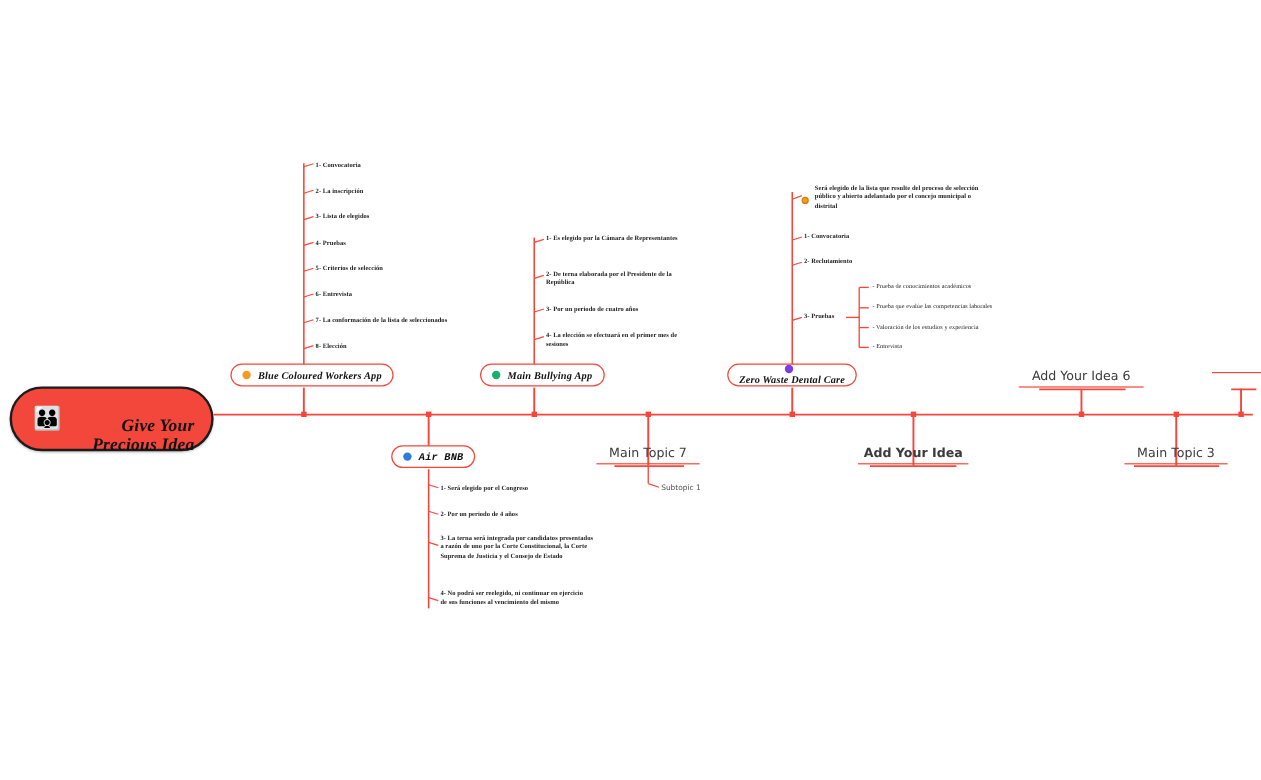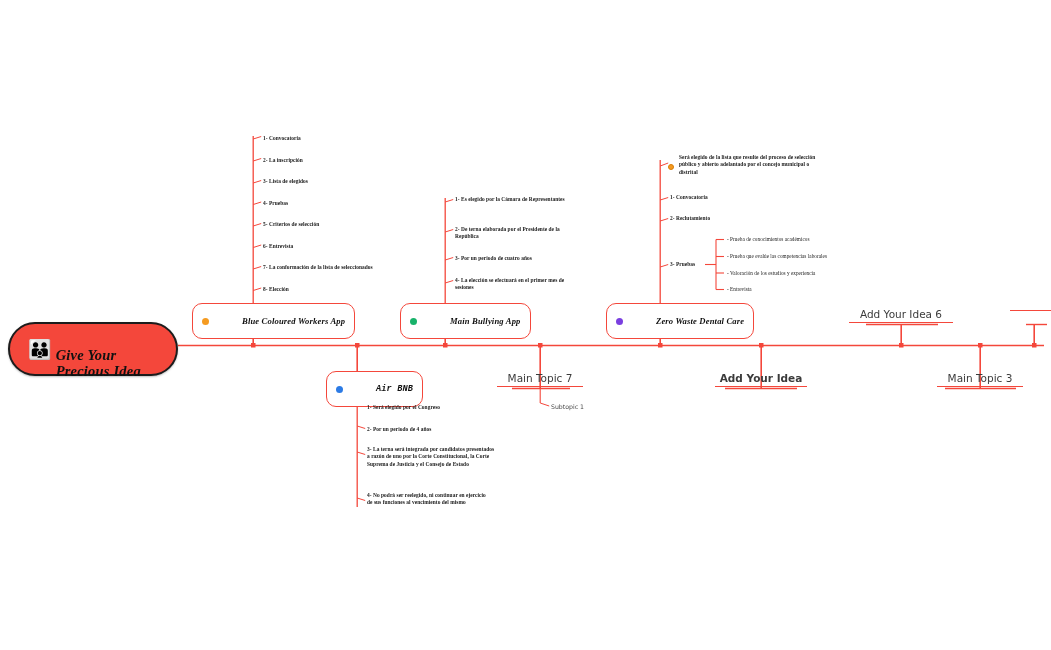--- a/index.html
+++ b/index.html
@@ -18,30 +18,30 @@
     position:absolute;left:8px;top:322px;width:170px;height:54px;
     background:#F4473B;border:2.5px solid #1c1c1c;border-radius:27px;
     display:flex;align-items:center;box-sizing:border-box;
     box-shadow:0 1px 2px rgba(0,0,0,.25);
   }
   .root-emoji{
     font-size:19px;line-height:1;margin-left:18px;margin-right:4px;
     filter:saturate(1.1);
   }
   .root-label{
-    flex:1;text-align:left;color:#111;font-weight:bold;font-style:italic;
+    flex:1;text-align:right;color:#111;font-weight:bold;font-style:italic;
     font-size:14.5px;line-height:16px;padding-right:14px;letter-spacing:.2px;margin-top:28px;
   }
   .root-label span{display:block;}
 
   
   .pill{
-    position:absolute;box-sizing:border-box;height:36px;
+    position:absolute;box-sizing:border-box;height:19px;
     background:#ffffff;border:1.4px solid #F4473B;border-radius:10px;
-    display:flex;align-items:center;padding:0 9px;white-space:nowrap;gap:27px;
+    display:flex;align-items:center;padding:0 9px;white-space:nowrap;
   }
   .pill .dot{
     width:7px;height:7px;border-radius:50%;display:inline-block;
     margin-right:6px;flex:0 0 auto;
   }
   .pill .plabel{
     font-size:8.6px;font-weight:bold;font-style:italic;color:#111;
     letter-spacing:.15px;
   }
 
@@ -164,21 +164,21 @@
   <div class="pill" style="left:326px;top:371px;font-family:Liberation Mono, monospace;">
     <span class="dot" style="background:#2C7BE5"></span>
     <span class="plabel">Air BNB</span>
   </div>
 
   <div class="pill" style="left:400px;top:303px;">
     <span class="dot" style="background:#17B26A"></span>
     <span class="plabel">Main Bullying App</span>
   </div>
 
-  <div class="pill" style="left:606px;top:303px;">
+  <div class="pill" style="left:606px;top:303px;flex-direction:column;">
     <span class="dot" style="background:#7A3FE0"></span>
     <span class="plabel">Zero Waste Dental Care</span>
   </div>
 
   <div class="plain-topic" style="left:475px;top:372px;width:130px;">
     <span class="ptext">Main Topic 7</span>
   <div style="height: 1.4px; background: rgb(244, 71, 59); margin: 0px auto; width: 86px;"></div>
     </div>
 
   <div class="plain-topic" style="left:696px;top:372px;width:130px;font-weight:bold;">

